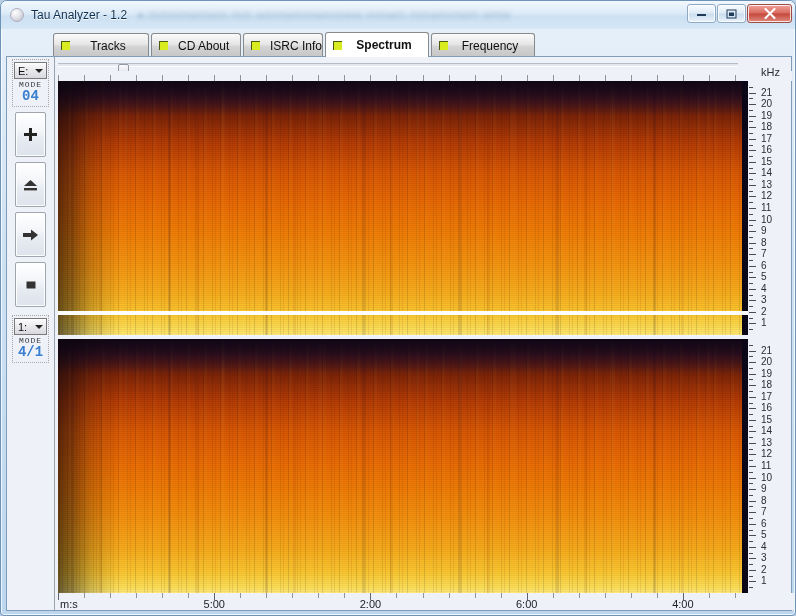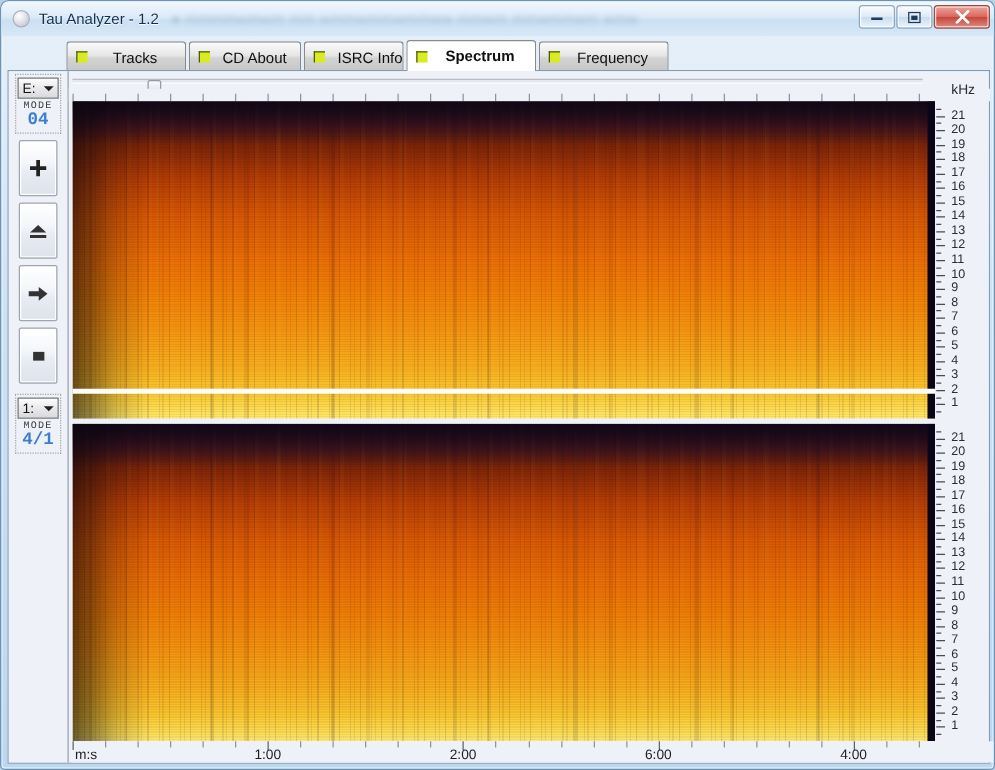--- a/index.html
+++ b/index.html
@@ -605,21 +605,21 @@
             <div class="ttick major" style="left: 468.679px;"></div>
             <div class="ttick" style="left: 494.717px;"></div>
             <div class="ttick" style="left: 520.755px;"></div>
             <div class="ttick" style="left: 546.792px;"></div>
             <div class="ttick" style="left: 572.83px;"></div>
             <div class="ttick" style="left: 598.868px;"></div>
             <div class="ttick major" style="left: 624.906px;"></div>
             <div class="ttick" style="left: 650.943px;"></div>
             <div class="ttick" style="left: 676.981px;"></div>
             <div class="tlabel first" style="left: 2px;">m:s</div>
-            <div class="tlabel" style="left: 156.226px;">1:00</div>
+            <div class="tlabel" style="left: 156.226px;">5:00</div>
             <div class="tlabel" style="left: 312.453px;">2:00</div>
             <div class="tlabel" style="left: 468.679px;">6:00</div>
             <div class="tlabel" style="left: 624.906px;">4:00</div>
           </div>
 
       </div>
     </div>
   </div>
 </div>
 

